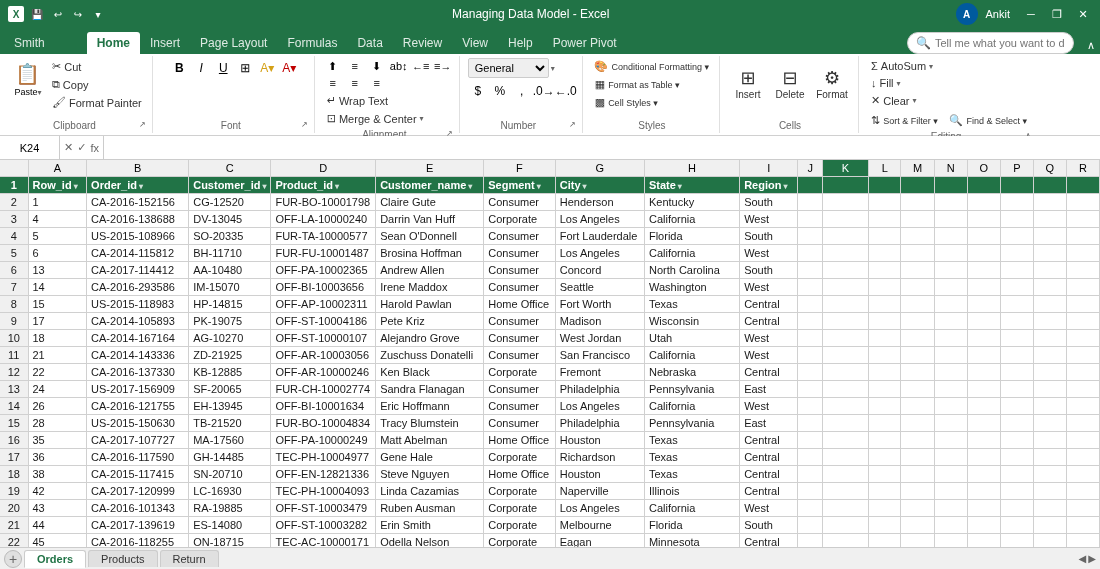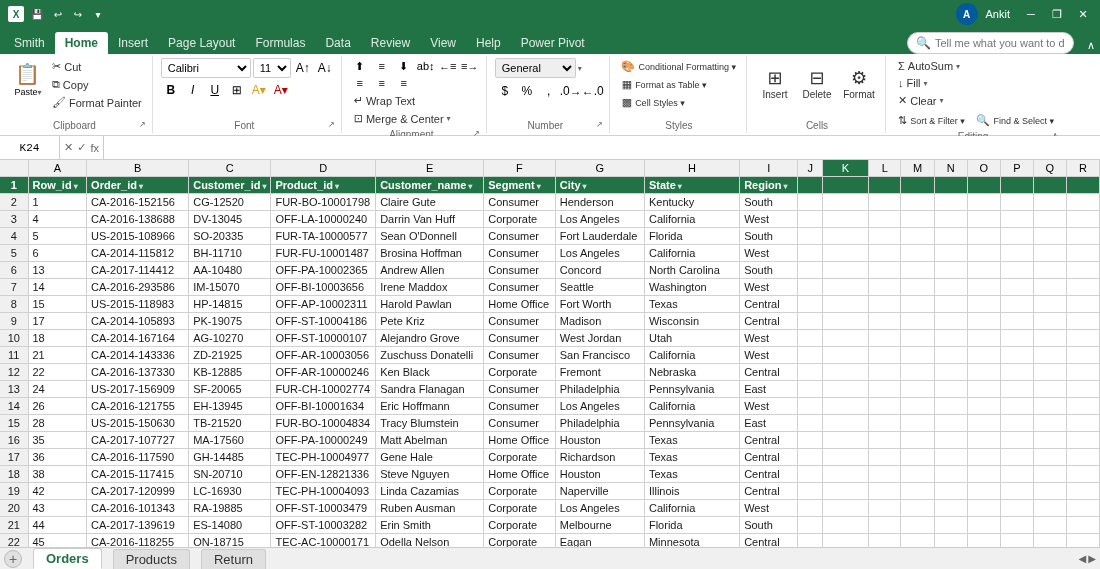--- a/index.html
+++ b/index.html
@@ -40,20 +40,21 @@
       cursor: pointer;
       border-radius: 3px 3px 0 0;
       height: 22px;
       display: flex;
       align-items: center;
     }
     .ribbon-tab.active {
       background: #fff;
       color: #217346;
       font-weight: 600;
+      margin-left: 32px;
     }
 
     
     .ribbon {
       background: #fff;
       border-bottom: 1px solid #d0d0d0;
       height: 82px;
       display: flex;
       align-items: stretch;
       padding: 2px 4px;
@@ -161,21 +162,20 @@
     .name-box {
       width: 60px;
       border-right: 1px solid #ccc;
       padding: 0 4px;
       font-size: 11px;
       text-align: center;
       height: 100%;
       display: flex;
       align-items: center;
       justify-content: center;
-      font-family: Liberation Mono, monospace;
     }
     .formula-icons {
       display: flex;
       align-items: center;
       padding: 0 4px;
       gap: 4px;
       border-right: 1px solid #ccc;
       height: 100%;
     }
     .formula-icon { font-size: 11px; color: #666; cursor: pointer; }
@@ -259,25 +259,24 @@
       display: flex;
       align-items: center;
       padding-left: 4px;
       gap: 2px;
     }
     .sheet-tab {
       padding: 2px 12px;
       border: 1px solid #ccc;
       border-bottom: none;
       border-radius: 3px 3px 0 0;
-      font-size: 13px;
+      font-size: 11px;
       cursor: pointer;
       background: #e0e0e0;
       color: #333;
-      margin-left: 9px;
     }
     .sheet-tab.active {
       background: #fff;
       font-weight: 600;
       color: #217346;
       border-bottom: 1px solid #fff;
     }
     .add-sheet-btn {
       width: 18px;
       height: 18px;
@@ -341,20 +340,21 @@
     <div class="title-icon">
       <span>X</span>
     </div>
     <div class="quick-access">
       <div class="qa-btn">💾</div>
       <div class="qa-btn">↩</div>
       <div class="qa-btn">↪</div>
       <div class="qa-btn">▾</div>
     </div>
   </div>
+  <div class="title-bar-center">Managing Data Model - Excel</div>
   <div class="title-bar-right">
     <div class="user-badge">
       <span>A</span>
     </div>
     <span style="font-size:11px;margin-right:4px;">Ankit</span>
     <div class="win-btn">─</div>
     <div class="win-btn">❐</div>
     <div class="win-btn close">✕</div>
   </div>
 </div>
@@ -405,30 +405,20 @@
       </div>
     </div>
     <div class="rg-label-row">
       <span class="ribbon-group-label">Clipboard</span>
       <span class="rg-expand">↗</span>
     </div>
   </div>
 
   <div class="ribbon-group" style="min-width:160px;">
     <div class="ribbon-group-content font-section">
-      <div class="font-row">
-        <select class="font-select font-name-select">
-          <option>Calibri</option>
-        </select>
-        <select class="font-select font-size-select">
-          <option>11</option>
-        </select>
-        <button class="font-btn">A↑</button>
-        <button class="font-btn">A↓</button>
-      </div>
       <div class="font-row">
         <button class="font-btn bold">B</button>
         <button class="font-btn italic">I</button>
         <button class="font-btn underline">U</button>
         <button class="font-btn">⊞</button>
         <button class="font-btn" style="color:#d4a017;">A▾</button>
         <button class="font-btn" style="color:#c00000;">A▾</button>
       </div>
     </div>
     <div class="rg-label-row">

